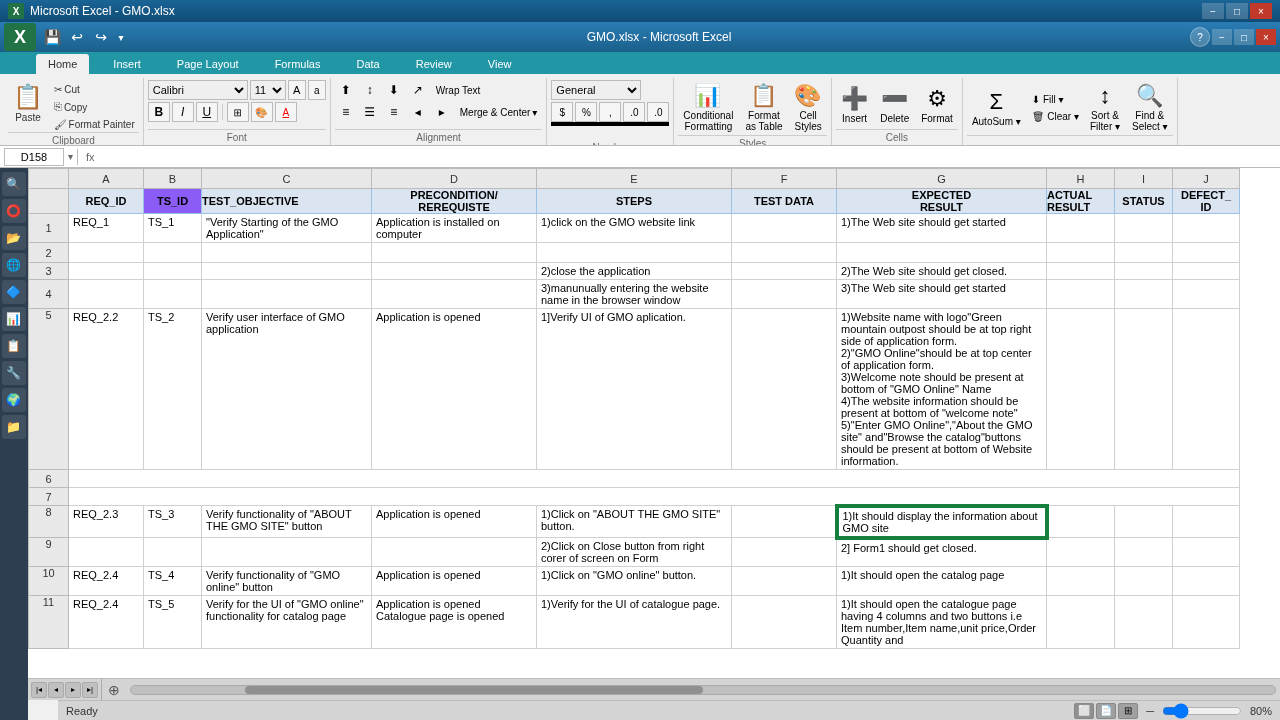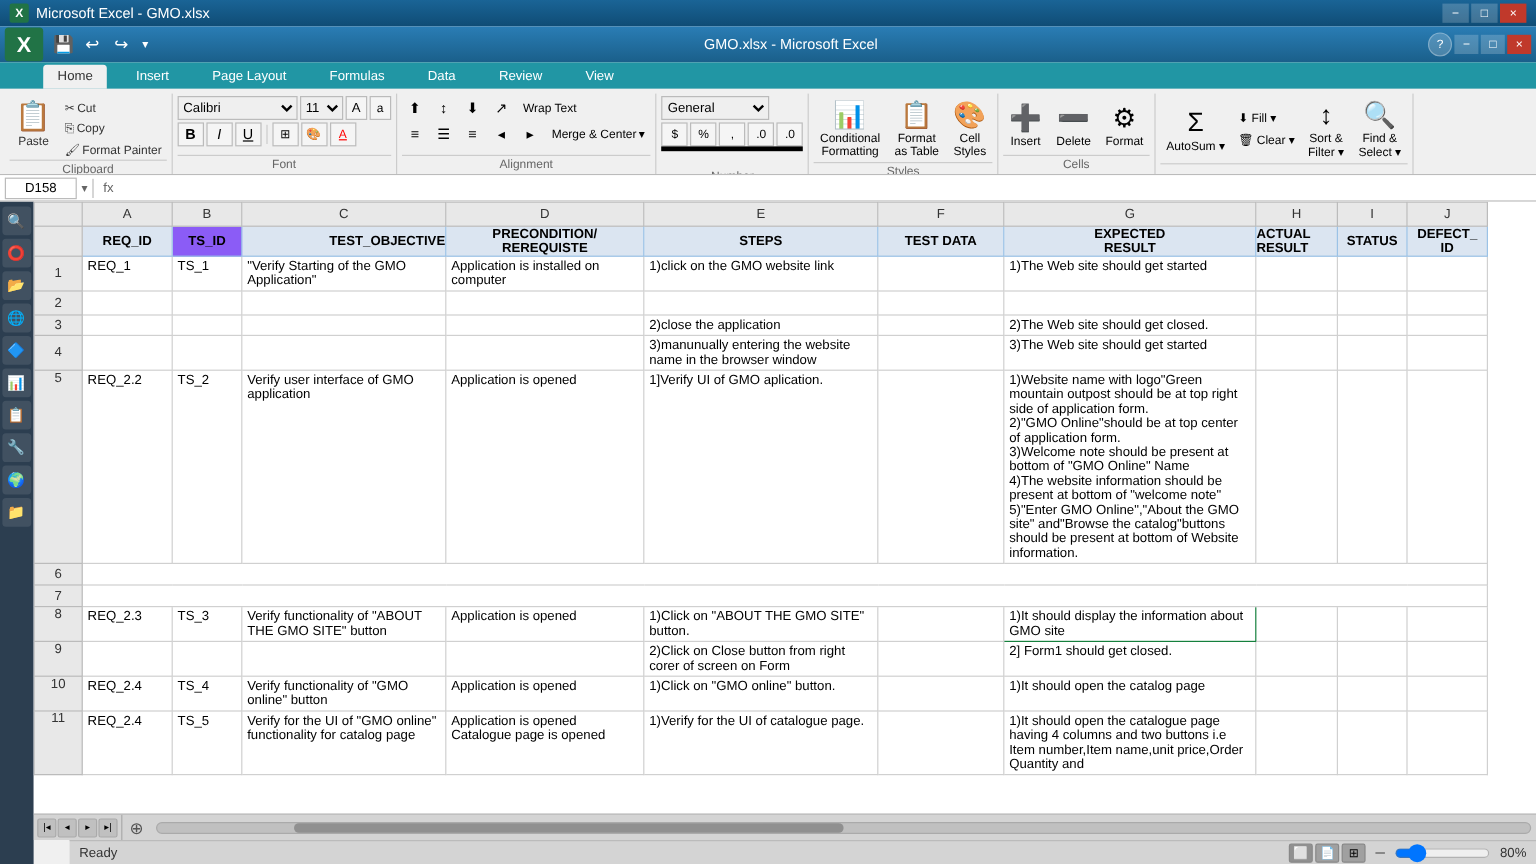--- a/index.html
+++ b/index.html
@@ -339,21 +339,21 @@
               <th style="background:#e8e8e8;border:1px solid #bbb;font-size:11px;font-weight:normal;color:#333;text-align:center;height:20px;">I</th>
               <th style="background:#e8e8e8;border:1px solid #bbb;font-size:11px;font-weight:normal;color:#333;text-align:center;height:20px;">J</th>
             </tr>
           </thead>
           <tbody id="spreadsheet-tbody">
 
             <tr>
               <td style="background:#e8e8e8;border:1px solid #bbb;text-align:center;font-size:11px;color:#333;"></td>
               <td style="background:#dbe5f1;border:1px solid #9bc2e6;font-weight:bold;font-size:11px;text-align:center;vertical-align:middle;">REQ_ID</td>
               <td style="background:#8b5cf6;border:1px solid #9bc2e6;font-weight:bold;font-size:11px;text-align:center;vertical-align:middle;">TS_ID</td>
-              <td style="background:#dbe5f1;border:1px solid #9bc2e6;font-weight:bold;font-size:11px;text-align:right;vertical-align:middle;">TEST_OBJECTIVE</td>
+              <td style="background:#dbe5f1;border:1px solid #9bc2e6;font-weight:bold;font-size:11px;text-align:left;vertical-align:middle;">TEST_OBJECTIVE</td>
               <td style="background:#dbe5f1;border:1px solid #9bc2e6;font-weight:bold;font-size:11px;text-align:center;vertical-align:middle;">PRECONDITION/<br>REREQUISTE</td>
               <td style="background:#dbe5f1;border:1px solid #9bc2e6;font-weight:bold;font-size:11px;text-align:center;vertical-align:middle;">STEPS</td>
               <td style="background:#dbe5f1;border:1px solid #9bc2e6;font-weight:bold;font-size:11px;text-align:center;vertical-align:middle;">TEST DATA</td>
               <td style="background:#dbe5f1;border:1px solid #9bc2e6;font-weight:bold;font-size:11px;text-align:center;vertical-align:middle;">EXPECTED<br>RESULT</td>
               <td style="background:#dbe5f1;border:1px solid #9bc2e6;font-weight:bold;font-size:11px;text-align:left;vertical-align:middle;">ACTUAL<br>RESULT</td>
               <td style="background:#dbe5f1;border:1px solid #9bc2e6;font-weight:bold;font-size:11px;text-align:center;vertical-align:middle;">STATUS</td>
               <td style="background:#dbe5f1;border:1px solid #9bc2e6;font-weight:bold;font-size:11px;text-align:center;vertical-align:middle;">DEFECT_<br>ID</td>
             </tr>
 
             <tr>
@@ -437,21 +437,21 @@
             </tr>
 
             <tr>
               <td style="background:#e8e8e8;border:1px solid #bbb;text-align:center;font-size:11px;color:#333;vertical-align:top;">8</td>
               <td style="border:1px solid #d0d0d0;font-size:11px;padding:2px 4px;vertical-align:top;">REQ_2.3</td>
               <td style="border:1px solid #d0d0d0;font-size:11px;padding:2px 4px;vertical-align:top;">TS_3</td>
               <td style="border:1px solid #d0d0d0;font-size:11px;padding:2px 4px;vertical-align:top;">Verify functionality of "ABOUT THE GMO SITE" button</td>
               <td style="border:1px solid #d0d0d0;font-size:11px;padding:2px 4px;vertical-align:top;">Application is opened</td>
               <td style="border:1px solid #d0d0d0;font-size:11px;padding:2px 4px;vertical-align:top;">1)Click on "ABOUT THE GMO SITE" button.</td>
               <td style="border:1px solid #d0d0d0;font-size:11px;padding:2px 4px;vertical-align:top;"></td>
-              <td style="border:1px solid #15803d;font-size:11px;padding:2px 4px;vertical-align:top;">1)It should display the information about GMO site</td>
+              <td style="border:4px solid #15803d;font-size:11px;padding:2px 4px;vertical-align:top;">1)It should display the information about GMO site</td>
               <td style="border:1px solid #d0d0d0;font-size:11px;padding:2px 4px;vertical-align:top;"></td>
               <td style="border:1px solid #d0d0d0;font-size:11px;padding:2px 4px;vertical-align:top;"></td>
               <td style="border:1px solid #d0d0d0;font-size:11px;padding:2px 4px;vertical-align:top;"></td>
             </tr>
 
             <tr>
               <td style="background:#e8e8e8;border:1px solid #bbb;text-align:center;font-size:11px;color:#333;vertical-align:top;">9</td>
               <td style="border:1px solid #d0d0d0;font-size:11px;padding:2px 4px;vertical-align:top;"></td>
               <td style="border:1px solid #d0d0d0;font-size:11px;padding:2px 4px;vertical-align:top;"></td>
               <td style="border:1px solid #d0d0d0;font-size:11px;padding:2px 4px;vertical-align:top;"></td>

